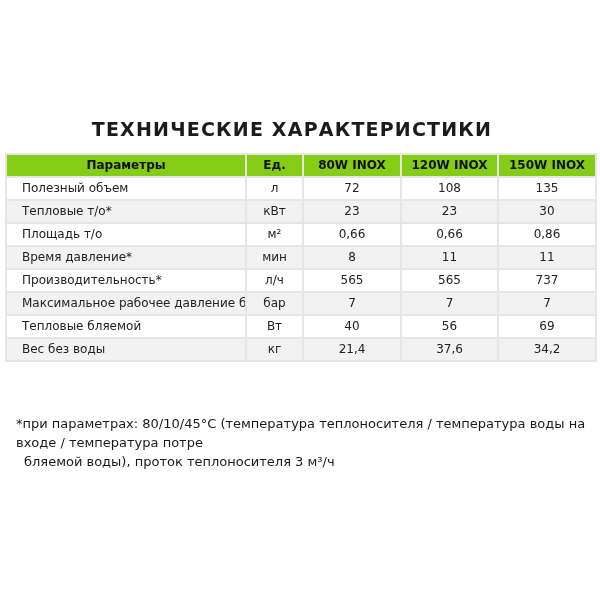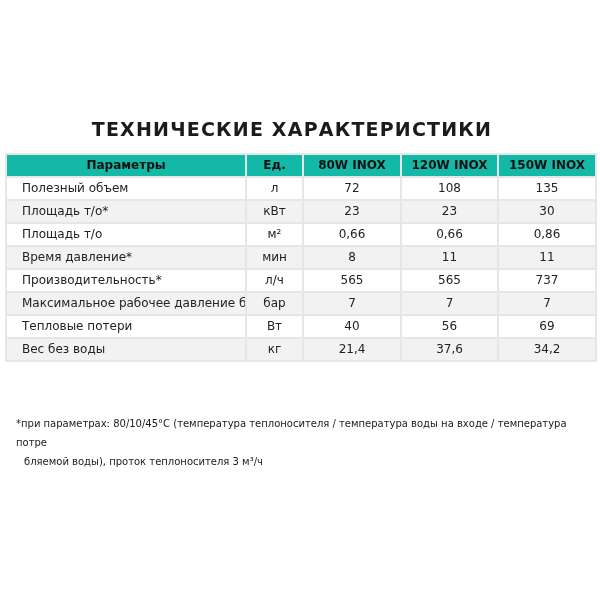--- a/index.html
+++ b/index.html
@@ -41,21 +41,21 @@
     }
     table.specs th, table.specs td {
       border: 2px solid #e6e6e6;
       height: 19px;
       padding: 1px 5px;
       line-height: 19px;
       white-space: nowrap;
       overflow: hidden;
     }
     table.specs th {
-      background: #14b8a6;
+      background: #84cc16;
       font-weight: bold;
       text-align: center;
       font-size: 12px;
       color: #111;
     }
     table.specs td {
       text-align: center;
       color: #222;
     }
     table.specs td.param {
@@ -71,21 +71,21 @@
     col.c-param { width: 240px; }
     col.c-unit { width: 57px; }
     col.c-m1 { width: 98px; }
     col.c-m2 { width: 97px; }
     col.c-m3 { width: 98px; }
     .footnote {
       position: absolute;
       left: 16px;
       top: 414px;
       width: 580px;
-      font-size: 10px;
+      font-size: 13px;
       line-height: 19px;
       color: #1a1a1a;
     }
     .footnote .line2 {
       display: block;
       padding-left: 8px;
     }
   </style>
 </head>
 <body>
@@ -111,21 +111,21 @@
   </thead>
   <tbody>
     <tr>
       <td class="param">Полезный объем</td>
       <td>л</td>
       <td>72</td>
       <td>108</td>
       <td>135</td>
     </tr>
     <tr>
-      <td class="param">Площадь т/о*</td>
+      <td class="param">Тепловые т/о*</td>
       <td>кВт</td>
       <td>23</td>
       <td>23</td>
       <td>30</td>
     </tr>
     <tr>
       <td class="param">Площадь т/о</td>
       <td>м²</td>
       <td>0,66</td>
       <td>0,66</td>
@@ -146,21 +146,21 @@
       <td>737</td>
     </tr>
     <tr>
       <td class="param">Максимальное рабочее давление бака</td>
       <td>бар</td>
       <td>7</td>
       <td>7</td>
       <td>7</td>
     </tr>
     <tr>
-      <td class="param">Тепловые потери</td>
+      <td class="param">Тепловые бляемой</td>
       <td>Вт</td>
       <td>40</td>
       <td>56</td>
       <td>69</td>
     </tr>
     <tr>
       <td class="param">Вес без воды</td>
       <td>кг</td>
       <td>21,4</td>
       <td>37,6</td>

